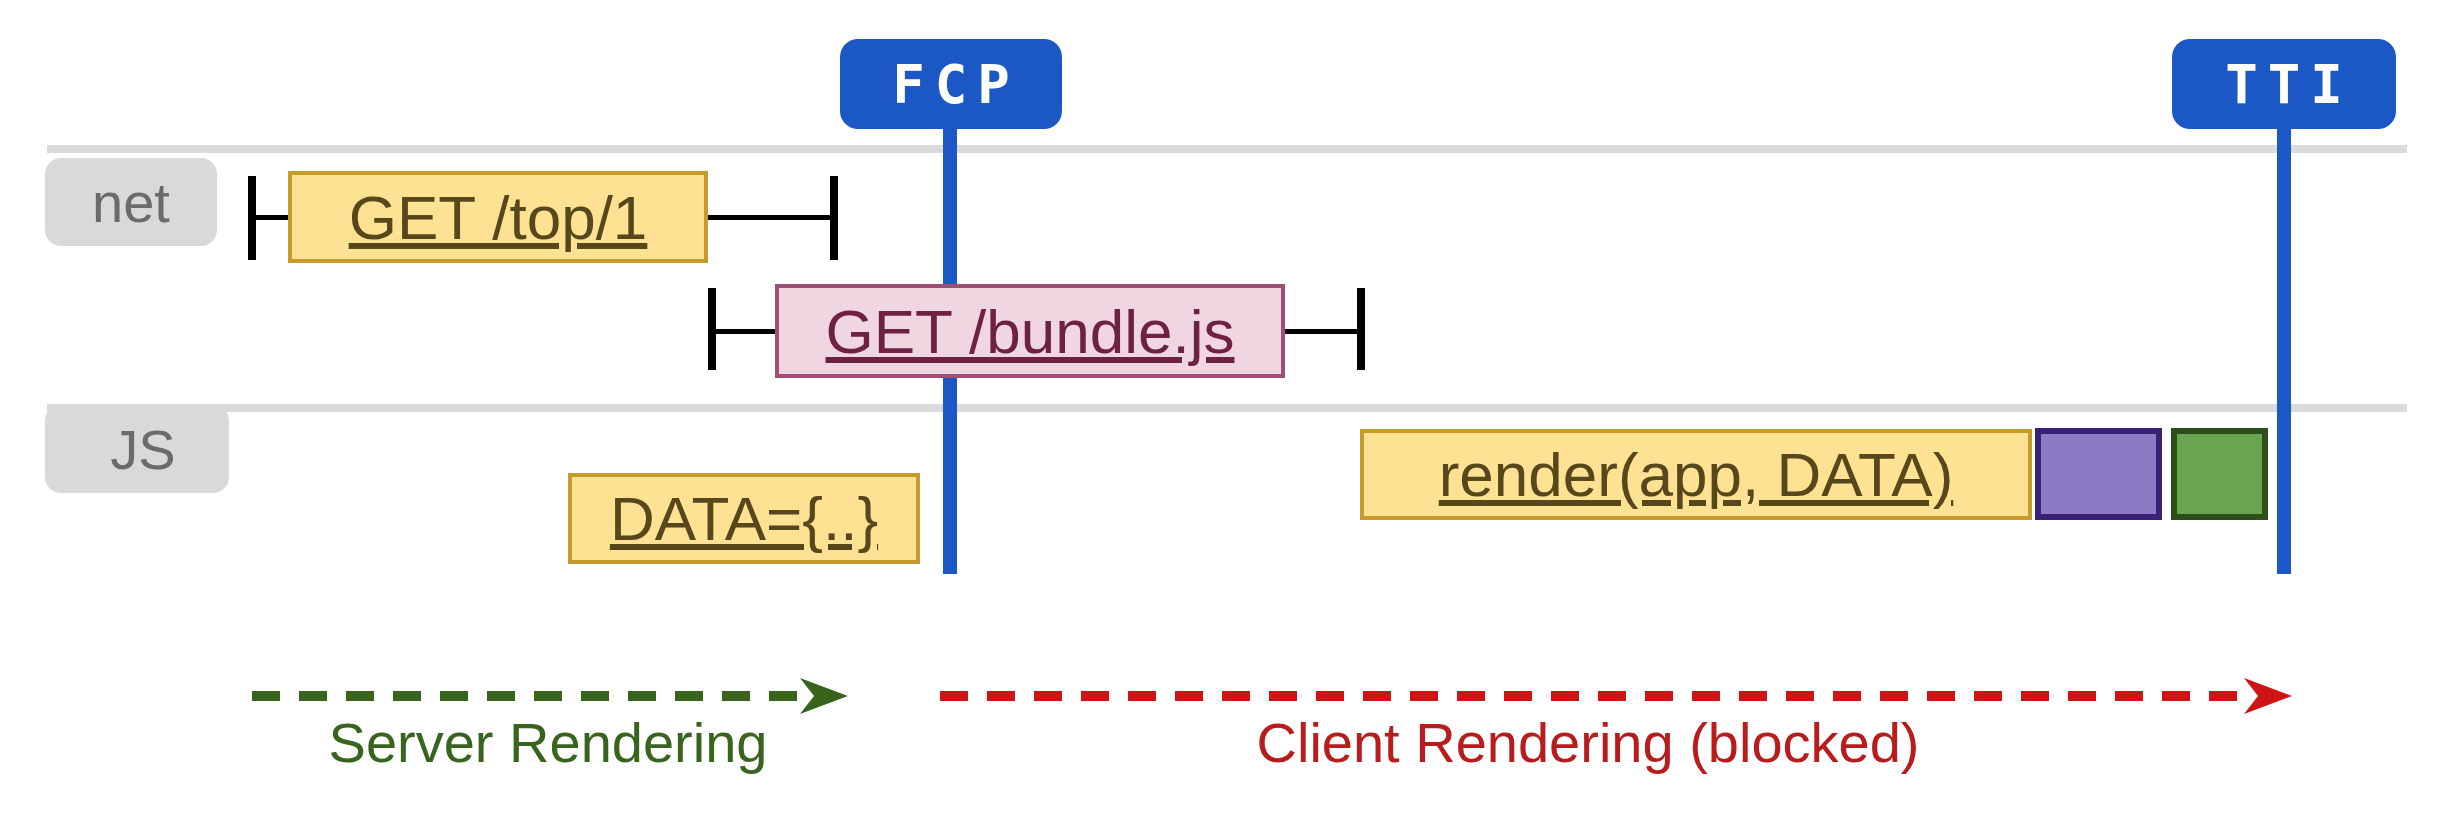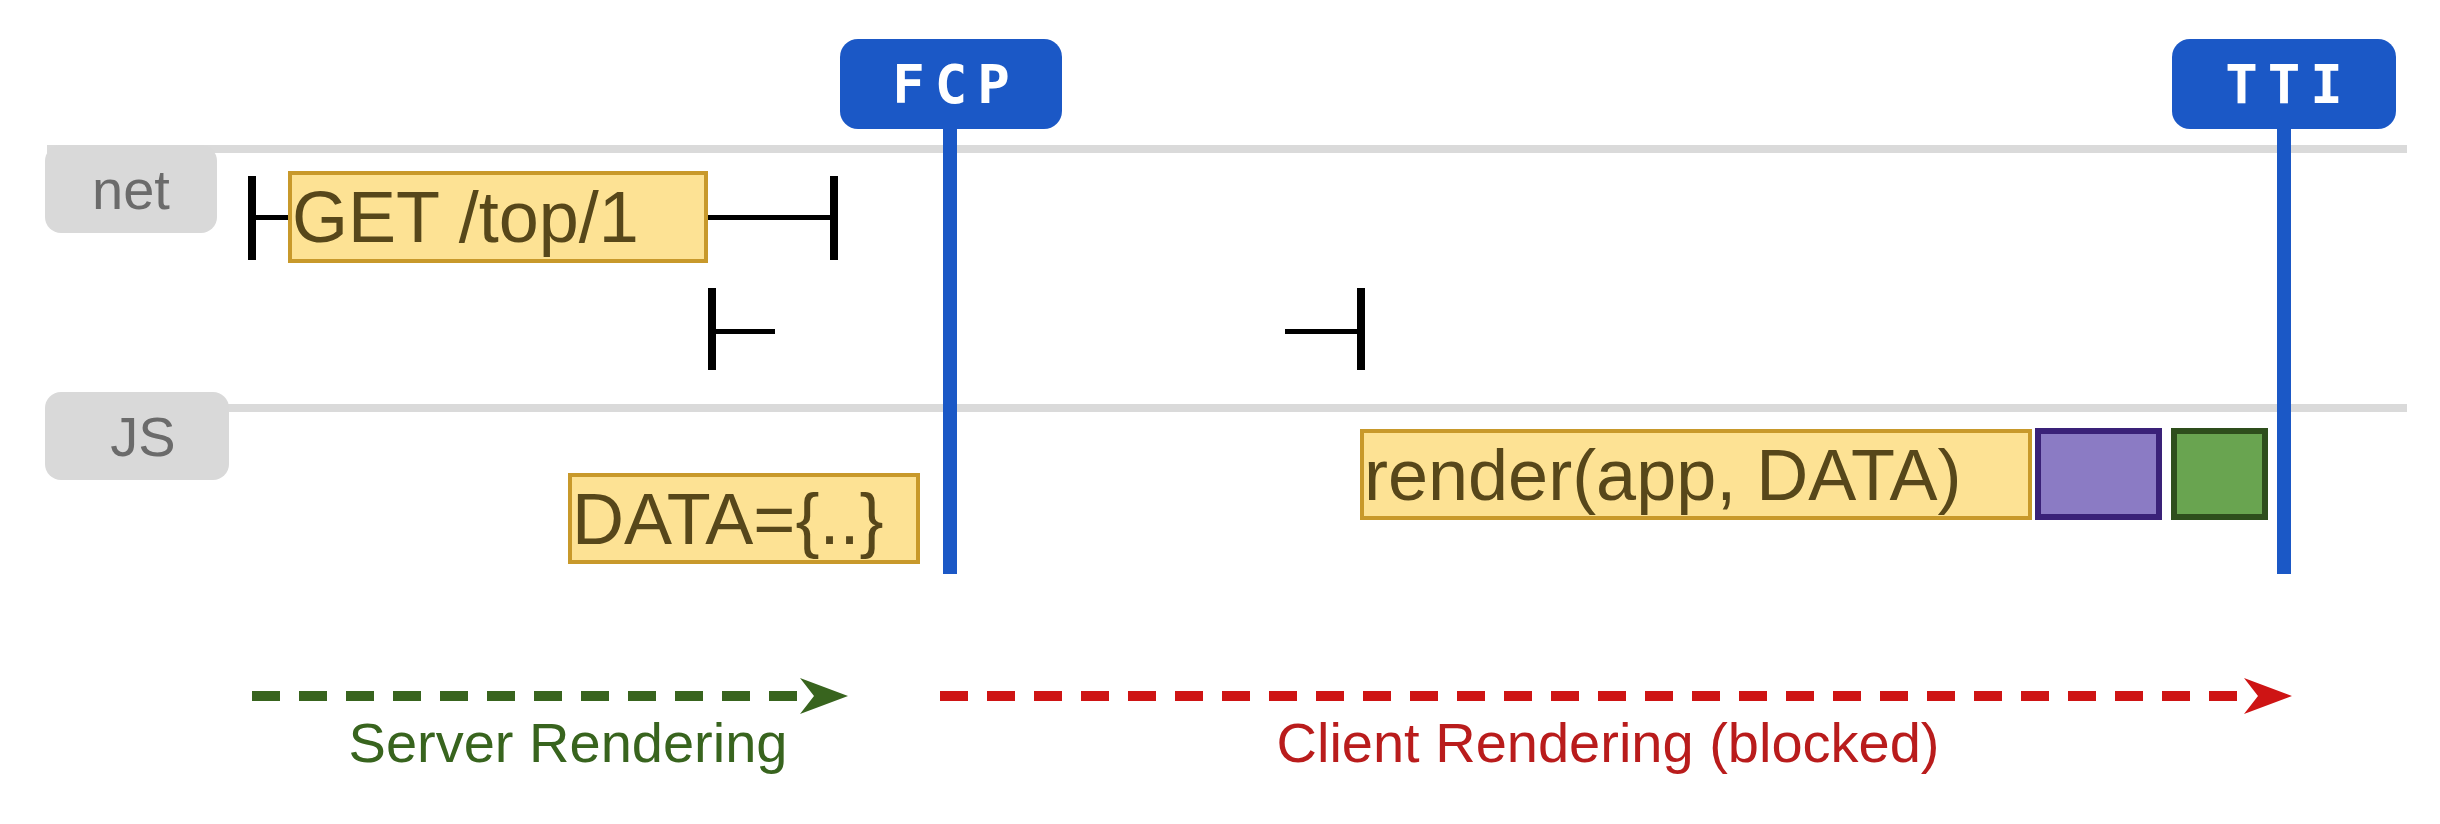--- a/index.html
+++ b/index.html
@@ -8,21 +8,21 @@
     font-family:"Liberation Sans", sans-serif; overflow:hidden;
   }
 
   
   .lane-line { position:absolute; left:47px; width:2360px; height:8px; background:#DADADA; z-index:1; }
   .net-line { top:145px; }
   .js-line  { top:404px; }
   .lane-tab {
     position:absolute; left:45px; width:172px; height:88px; background:#D9D9D9;
     border-radius:16px; color:#6B6B6B; font-size:56px;
-    display:flex; align-items:center; justify-content:center; z-index:1;
+    display:flex; align-items:center; justify-content:center; z-index:1;margin-top:13px;
   }
   .net-tab { top:145px; }
   .js-tab  { top:392px;padding-left:12px; }
 
   
   .vline { position:absolute; width:14px; top:100px; height:474px; background:#1B58C6; z-index:2; }
   .vline.fcp { left:943px; }
   .vline.tti { left:2277px; }
 
   
@@ -30,22 +30,22 @@
     position:absolute; top:27px; height:90px; background:#1B58C6; border-radius:18px;
     color:#ffffff; font-family:"DejaVu Sans Mono", monospace; font-weight:bold;
     font-size:54px; letter-spacing:10px; padding-left:10px; box-sizing:border-box;
     display:flex; align-items:center; justify-content:center; z-index:5;margin-top:12px;
   }
   .badge.fcp { left:840px; width:222px; }
   .badge.tti { left:2172px; width:224px; }
 
   
   .bar {
-    position:absolute; z-index:3; box-sizing:border-box; font-size:72px;
-    display:flex; align-items:center; justify-content:flex-start; white-space:nowrap;
+    position:absolute; z-index:3; box-sizing:border-box; font-size:62px;
+    display:flex; align-items:center; justify-content:center; white-space:nowrap;text-decoration:underline;
   }
   .bar.yellow { background:#FDE294; border:4px solid #C8992B; color:#57471A; }
   .bar.top1   { left:288px;  top:171px; width:420px; height:92px; }
   .bar.bundle { left:775px;  top:284px; width:510px; height:94px;
                 background:#EFD6E1; border:4px solid #9F4F76; color:#6E2143; }
   .bar.data   { left:568px;  top:429px; width:352px; height:91px;margin-top:44px; }
   .bar.render { left:1360px; top:429px; width:672px; height:91px; }
   .bar.purple { left:2035px; top:428px; width:127px; height:92px; background:#8B7BC4; border:6px solid #3A2178; }
   .bar.green  { left:2171px; top:428px; width:97px;  height:92px; background:#69A450; border:6px solid #2E4E1C; }
 
@@ -58,21 +58,21 @@
   .conn { position:absolute; height:5px; background:#000; z-index:3; }
   .conn.t1l { left:256px;  top:215px; width:32px; }
   .conn.t1r { left:708px;  top:215px; width:122px; }
   .conn.bl  { left:716px;  top:329px; width:59px; }
   .conn.br  { left:1285px; top:329px; width:72px; }
 
   
   .arrow { position:absolute; z-index:2; }
   .phase-label {
     position:absolute; top:710px; transform:translateX(-50%);
-    font-size:56px; white-space:nowrap; z-index:2;margin-left:20px;
+    font-size:56px; white-space:nowrap; z-index:2;
   }
   .phase-label.server { left:548px;  color:#38641E; }
   .phase-label.client { left:1588px; color:#b91c1c; }
 </style>
 </head>
 <body>
 
 <div class="canvas">
 
   <div class="lane-line net-line"></div>
@@ -98,20 +98,23 @@
   <div class="tick t1l"></div>
   <div class="conn t1l"></div>
   <div class="bar yellow top1">
     <span>GET /top/1</span>
   </div>
   <div class="conn t1r"></div>
   <div class="tick t1r"></div>
 
   <div class="tick bl"></div>
   <div class="conn bl"></div>
+  <div class="bar bundle">
+    <span>GET /bundle.js</span>
+  </div>
   <div class="conn br"></div>
   <div class="tick br"></div>
 
   <div class="bar yellow data">
     <span>DATA={..}</span>
   </div>
   <div class="bar yellow render">
     <span>render(app, DATA)</span>
   </div>
   <div class="bar purple"></div>

